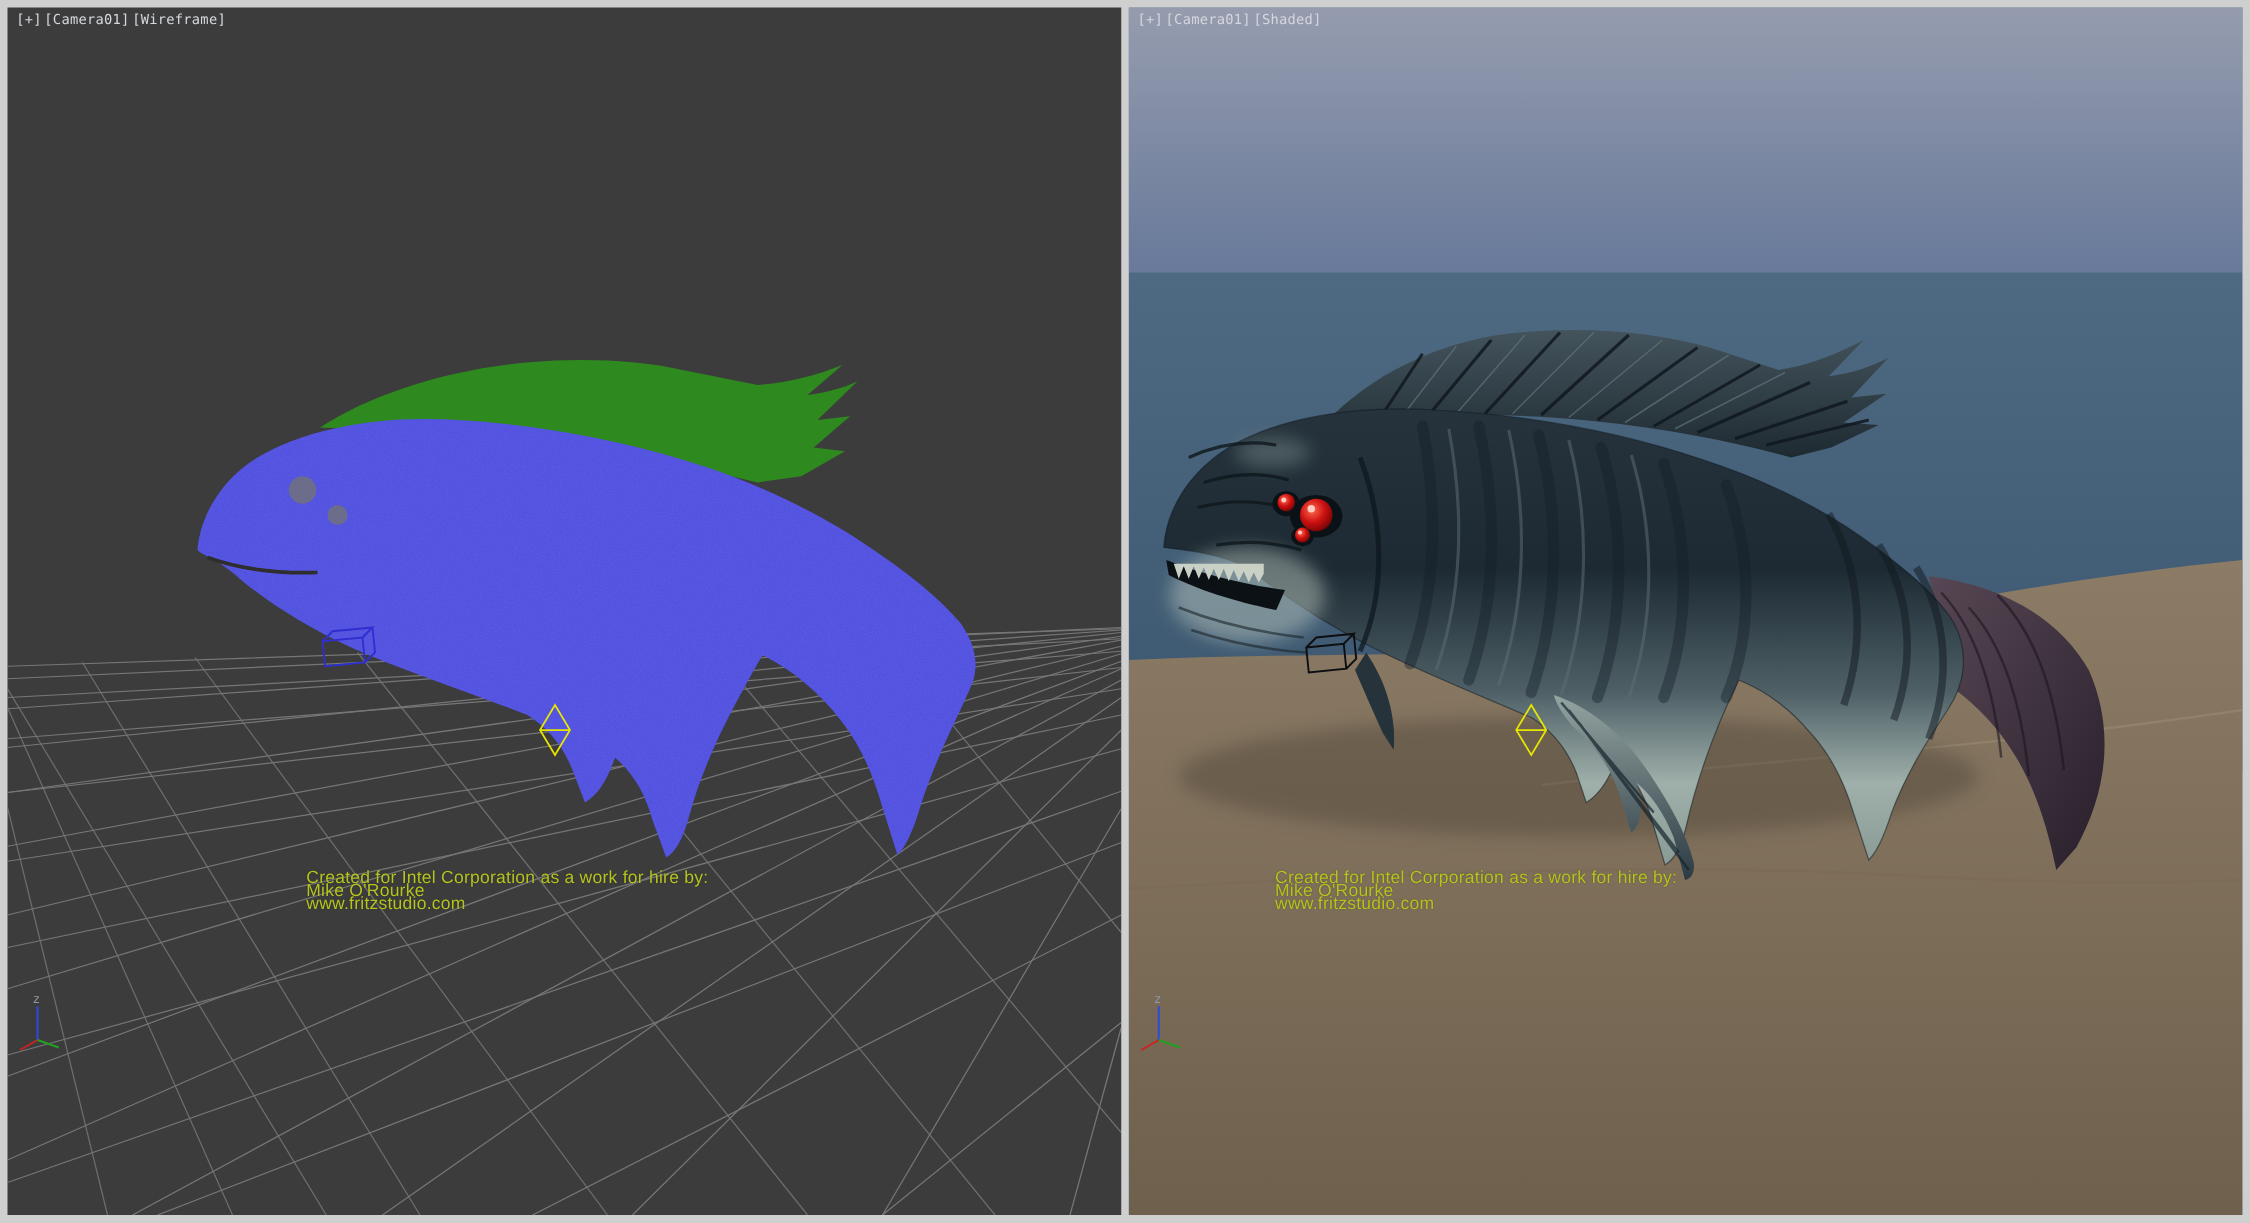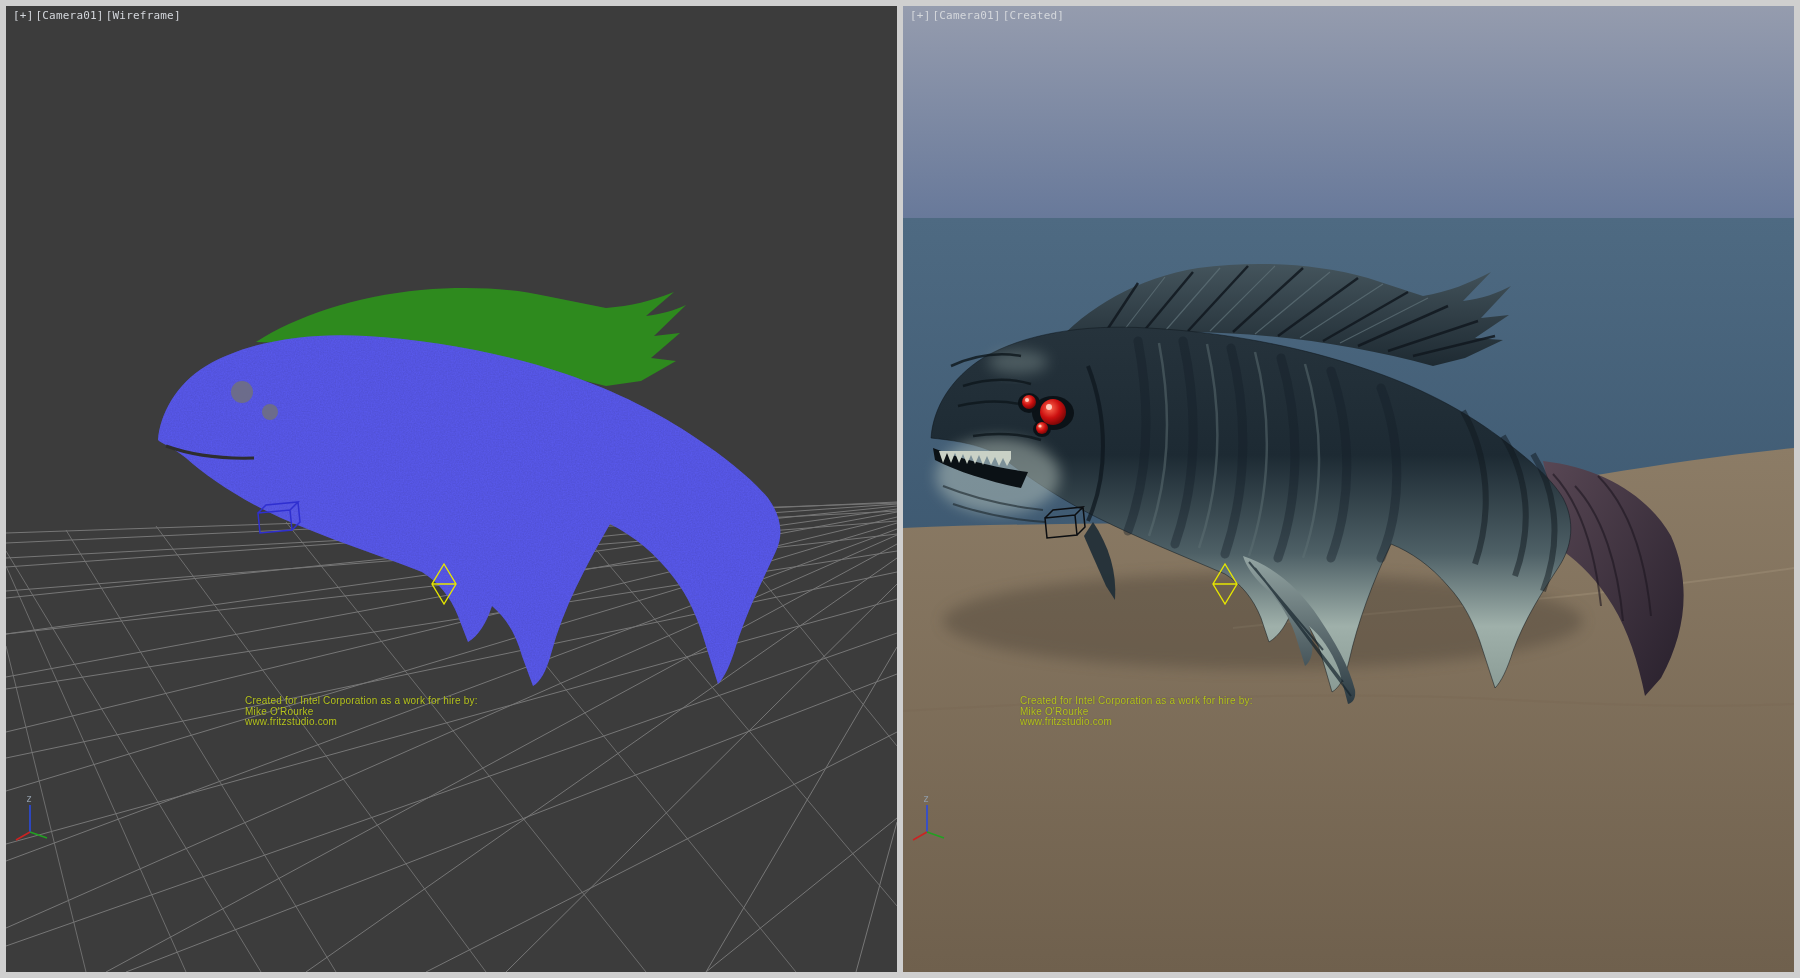--- a/index.html
+++ b/index.html
@@ -15,21 +15,21 @@
   svg.scene { position:absolute; left:0; top:0; width:891px; height:966px; display:block; }
 
   .vp-label { position:absolute; top:4px; left:7px; z-index:5;
               font-family:"DejaVu Sans Mono", monospace;
               font-size:11px; line-height:12px; letter-spacing:0.2px;
               color: var(--label-text, #d6d6d6);
               display:flex; gap:2px; user-select:none; }
   .vp-label span { cursor:pointer; }
 
   .annotation { position:absolute; z-index:4;
-                font-size:10px; line-height:10.5px; letter-spacing:0.2px;
+                font-size:14px; line-height:10.5px; letter-spacing:0.2px;
                 color: var(--annotation-yellow, #b6c41f);
                 text-shadow: 0 0 1px rgba(0,0,0,.4); }
   .annotation.vp-left  { left:239px; top:690px; }
   .annotation.vp-right { left:117px; top:690px; }
 
   .axis-tripod { position:absolute; left:8px; top:786px; z-index:4; width:46px; height:56px; }
   .axis-tripod text { font-family:"DejaVu Sans Mono", monospace; font-size:10px; fill:#8f9aa6; }
 </style>
 </head>
 <body>
@@ -95,21 +95,21 @@
         <path d="M16 40 L33 46" stroke="#22a022"></path>
       </g>
     </svg>
   </div>
 
   <div class="viewport shaded">
 
     <div class="vp-label">
       <span>[+]</span>
       <span>[Camera01]</span>
-      <span>[Created]</span>
+      <span>[Shaded]</span>
     </div>
 
     <svg class="scene" viewBox="0 0 891 966" preserveAspectRatio="none">
       <defs>
         <linearGradient id="skyGrad" x1="0" y1="0" x2="0" y2="1">
           <stop offset="0" style="stop-color:var(--sky-top,#959cae)"></stop>
           <stop offset="1" style="stop-color:var(--sky-bottom,#68799a)"></stop>
         </linearGradient>
         <linearGradient id="seaGrad" x1="0" y1="0" x2="0" y2="1">
           <stop offset="0" style="stop-color:var(--sea-top,#4e6a82)"></stop>

